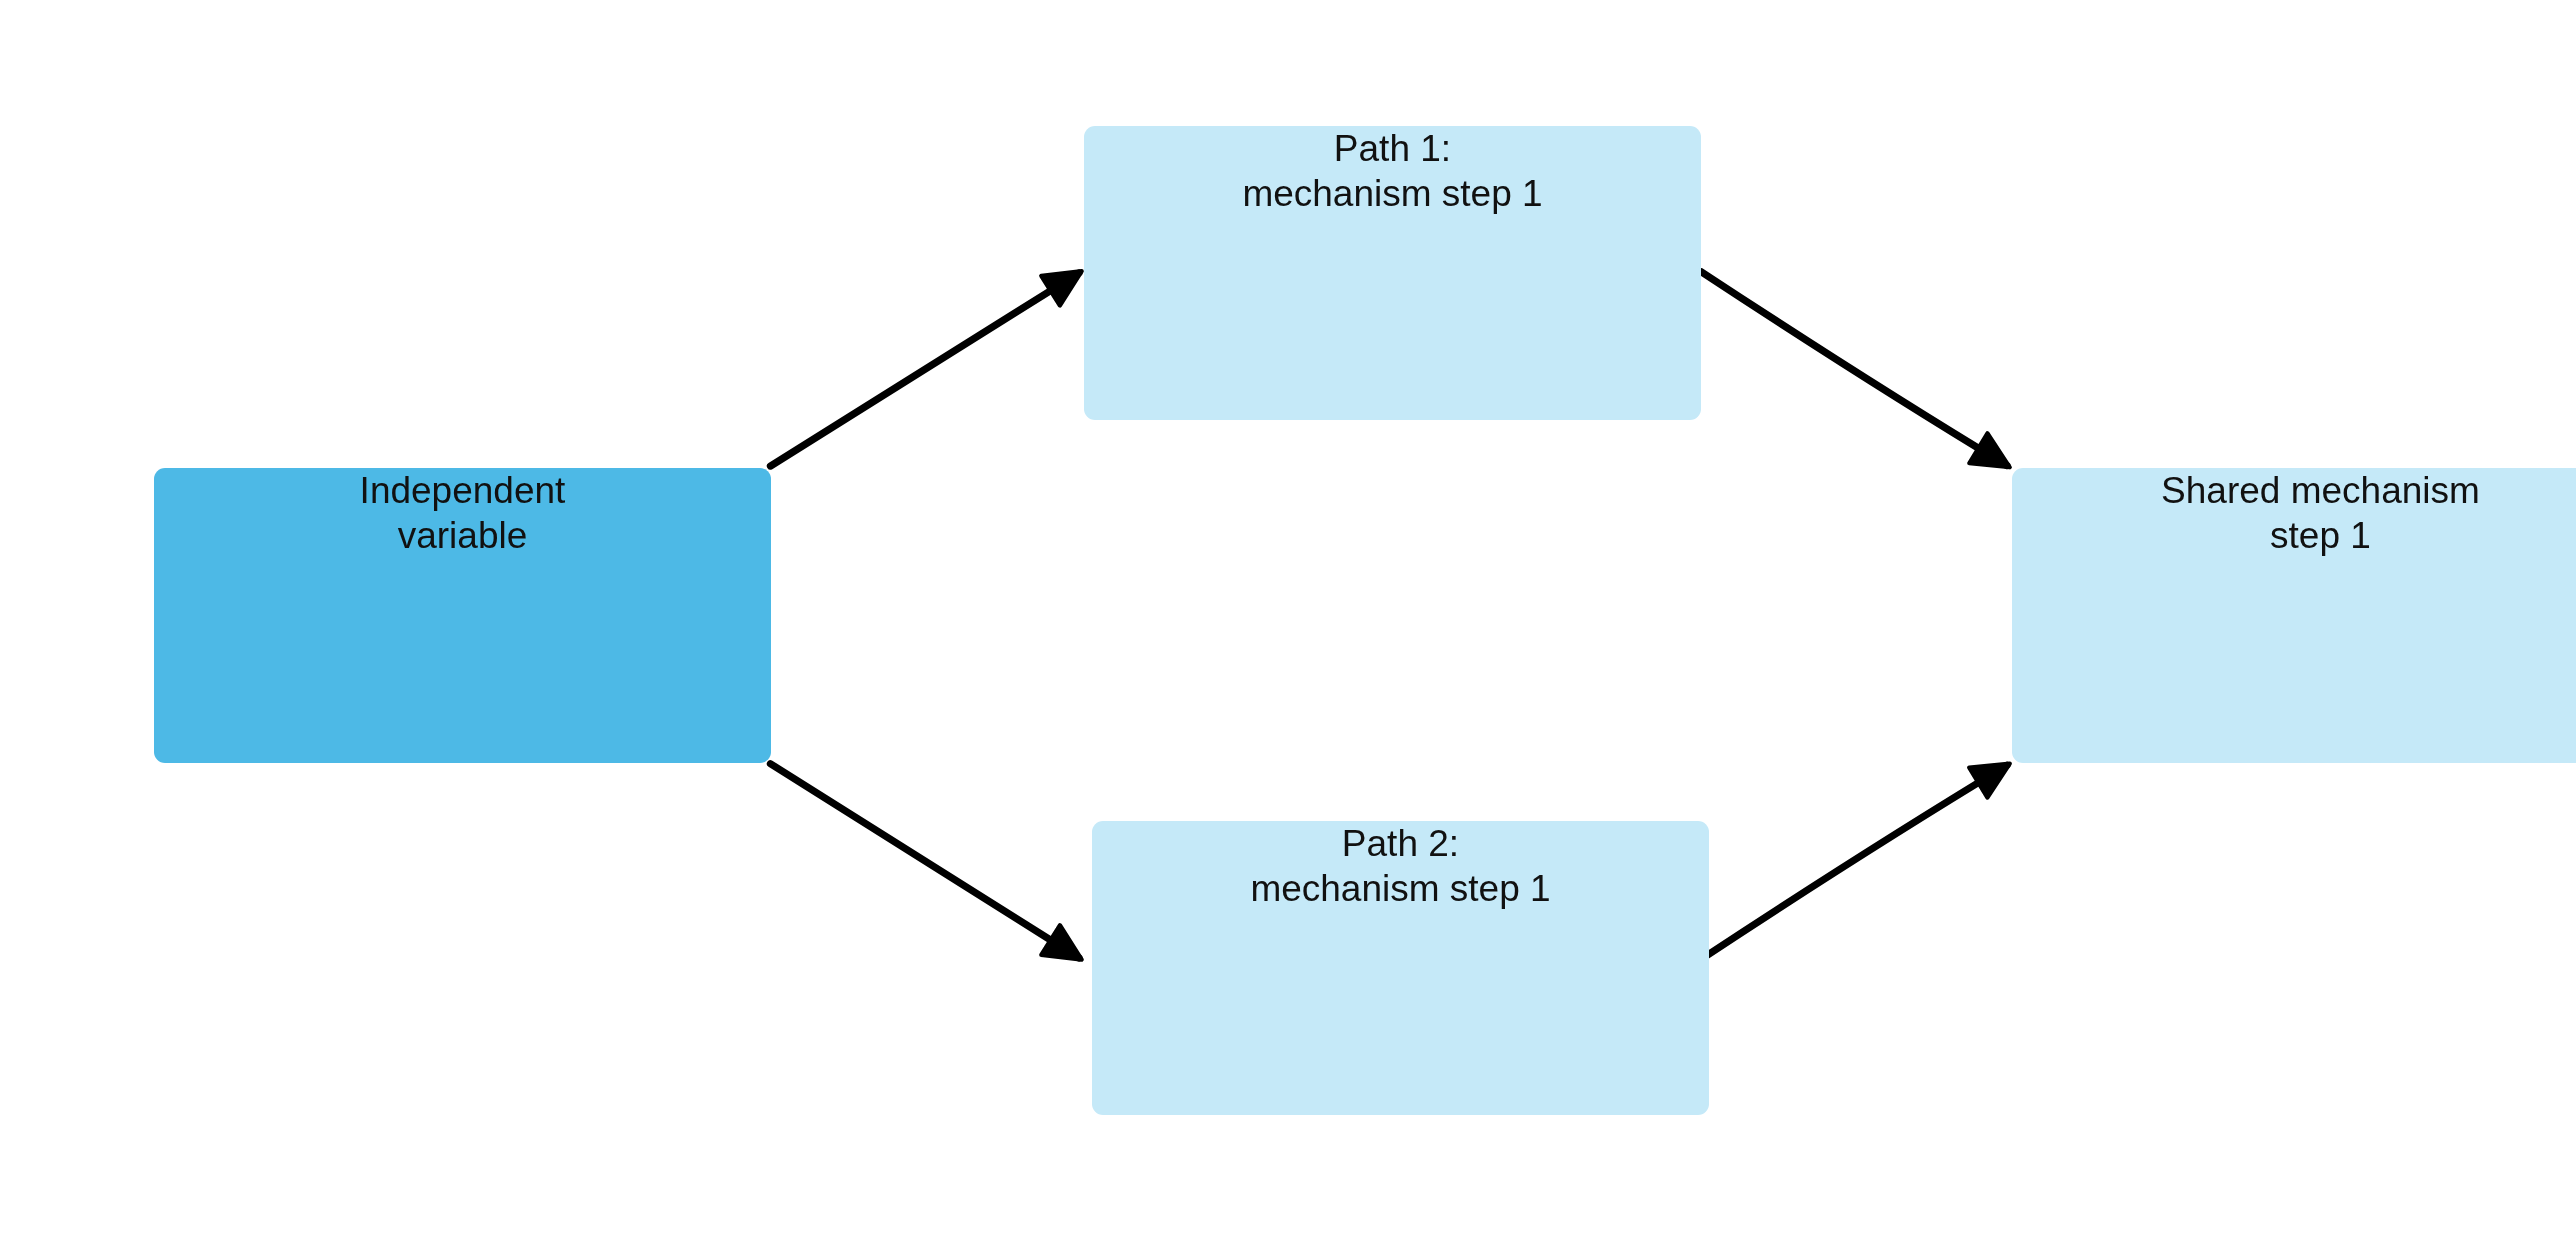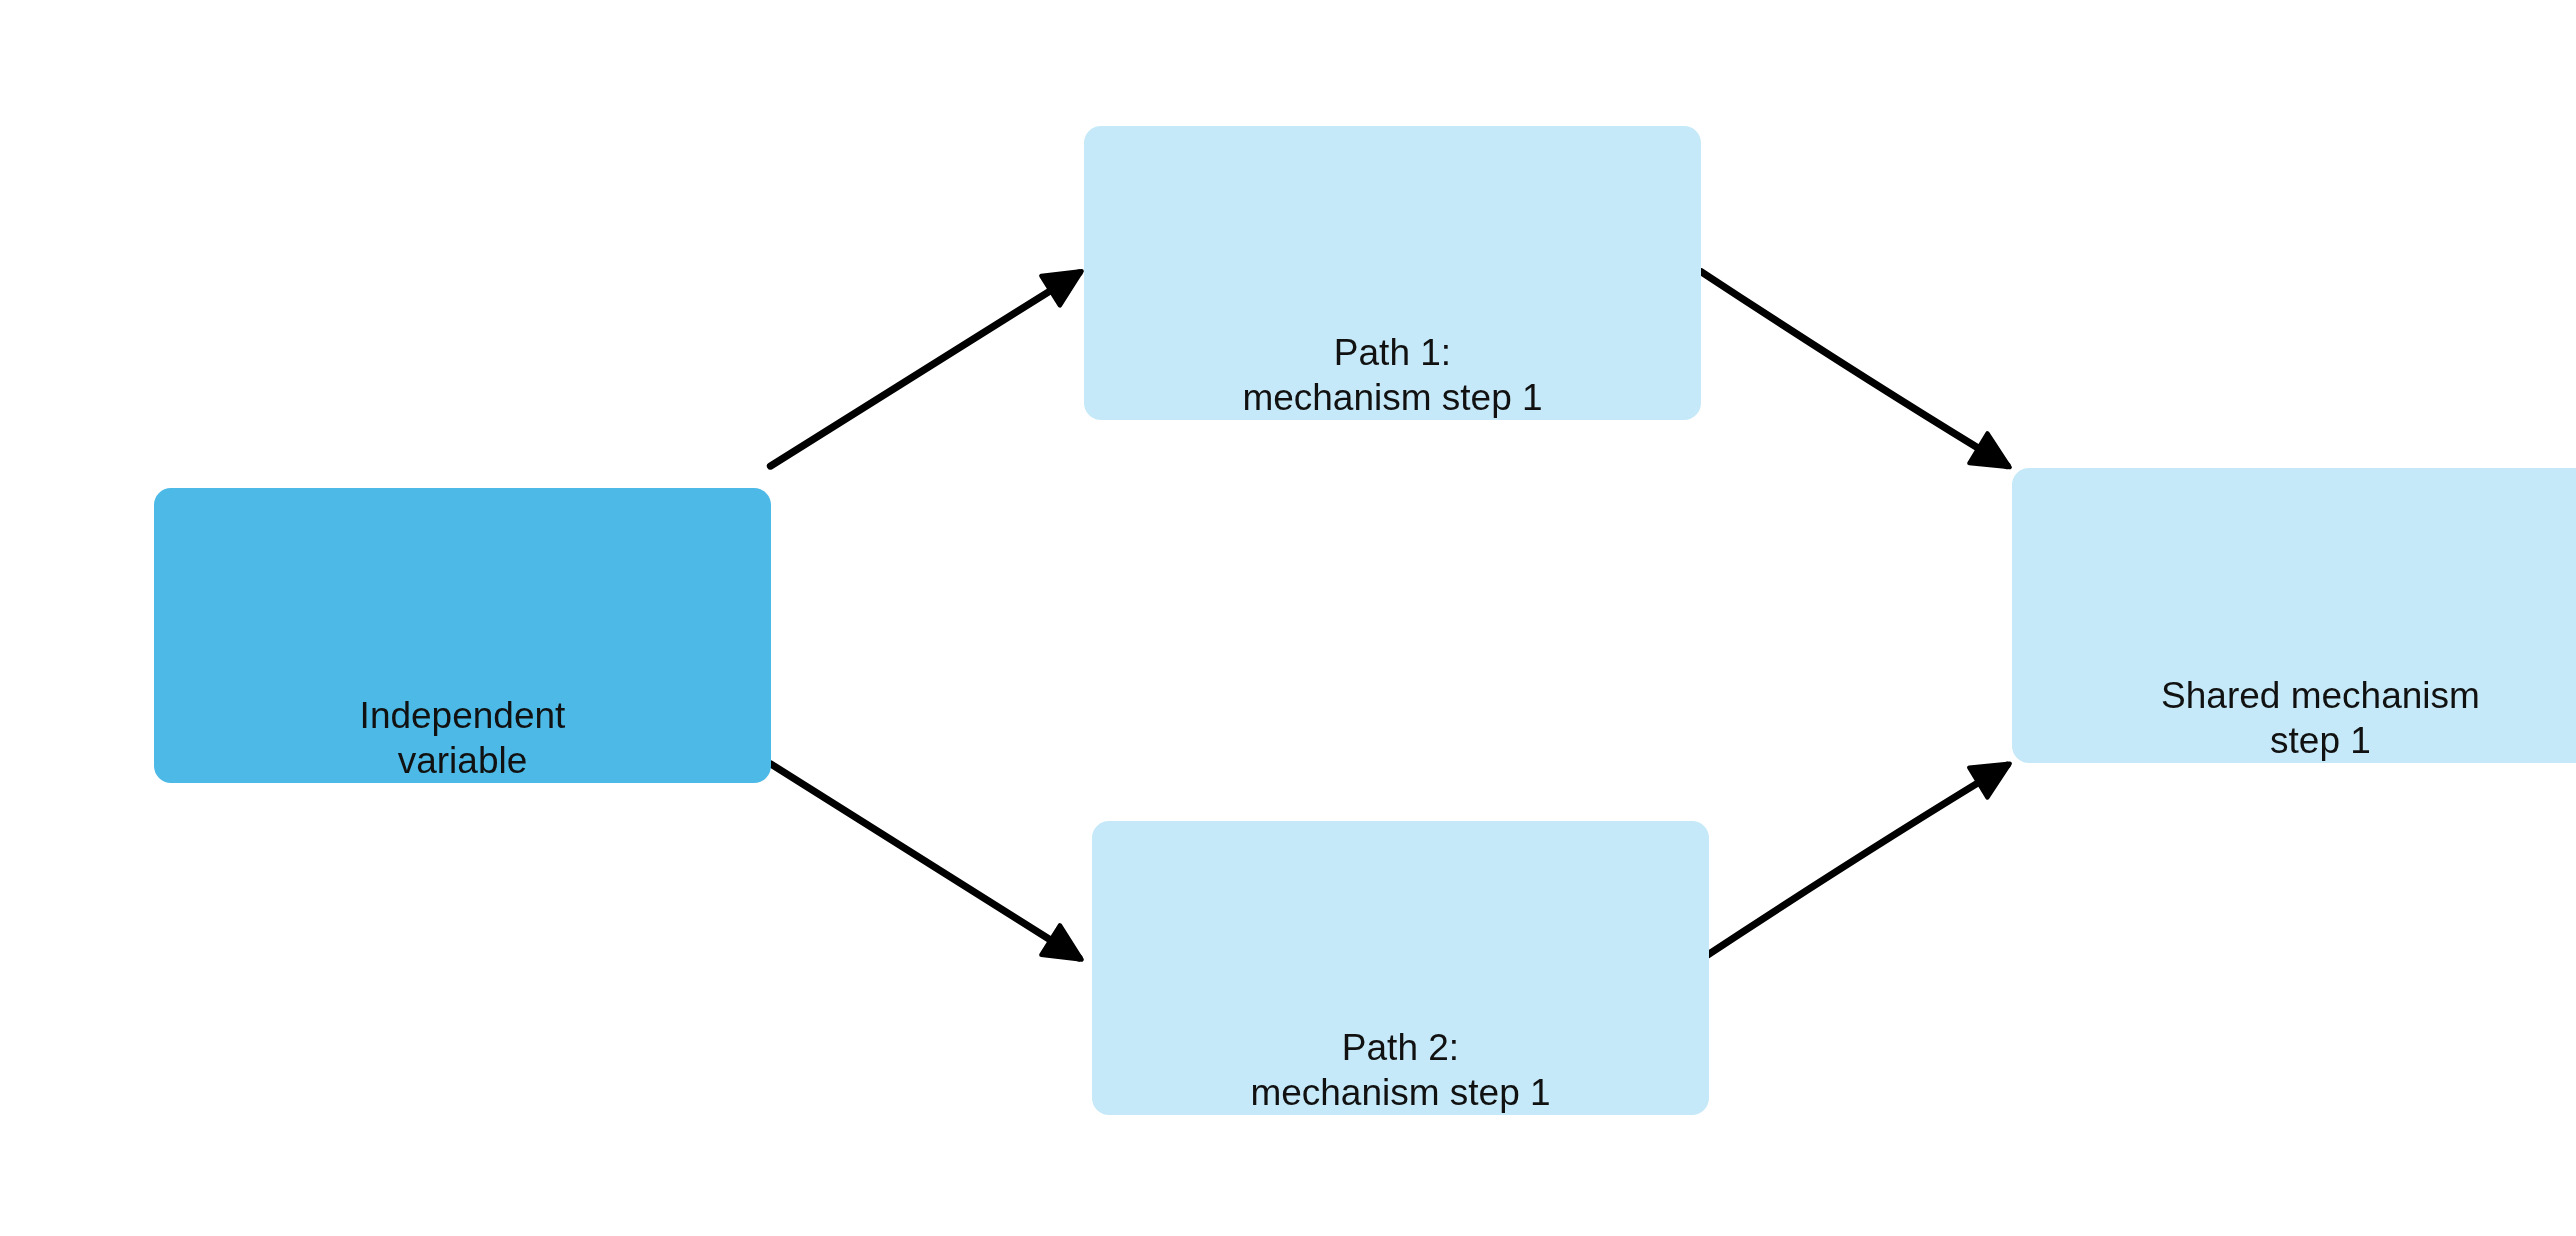--- a/index.html
+++ b/index.html
@@ -36,30 +36,30 @@
   }
   .arrowhead-path {
     fill: var(--arrow);
     stroke: var(--arrow);
     stroke-width: 1;
     stroke-linejoin: round;
   }
   .node {
     position: absolute;
     display: flex;
-    align-items: flex-end;
+    align-items: flex-start;
     justify-content: center;
     text-align: center;
-    border-radius: 17px;
+    border-radius: 11px;
     color: var(--text);
     font-size: 37px;
     line-height: 1.22;
     white-space: pre-line;
   }
-  .node--primary { background: var(--primary); margin-top: 20px; }
+  .node--primary { background: var(--primary); }
   .node--secondary { background: var(--secondary); }
 
   .node-independent { left: 154px;  top: 468px;  width: 617px; height: 295px; }
   .node-path1       { left: 1084px; top: 126px;  width: 617px; height: 294px; }
   .node-path2       { left: 1084px; top: 821px; width: 617px; height: 294px; margin-left: 8px; }
   .node-shared      { left: 2012px; top: 468px;  width: 617px; height: 295px; }
 </style>
 </head>
 <body>
 

